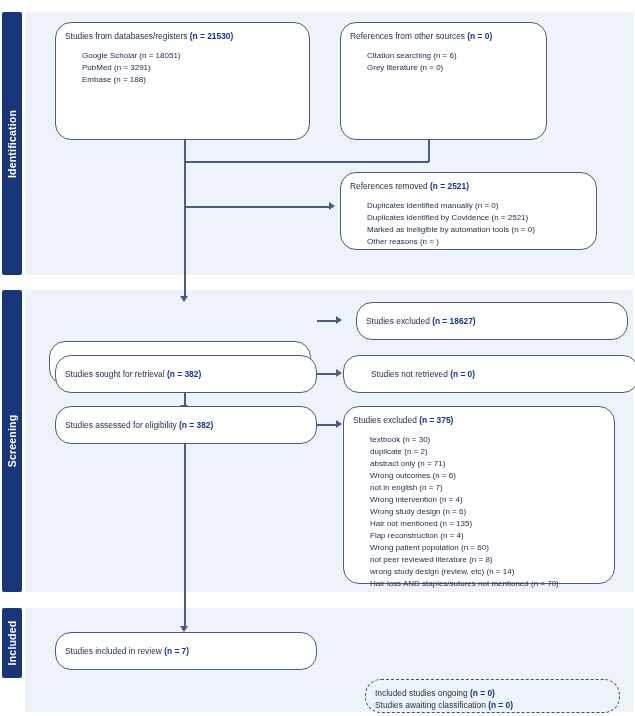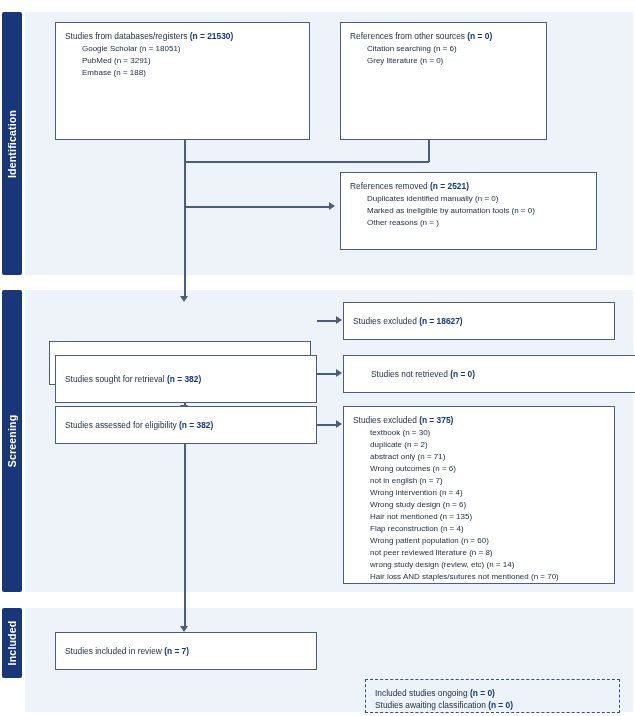--- a/index.html
+++ b/index.html
@@ -32,36 +32,36 @@
   .panel{
     position:absolute;
     background:#eef2f9;
   }
 
   
   .box{
     position:absolute;
     background:#ffffff;
     border:1.4px solid #4a5d80;
-    border-radius:0;
+    border-radius:16px;
     box-sizing:border-box;
     padding:7px 9px;
     color:#1b2a46;
     font-size:8.4px;
     line-height:12.4px;
   }
   .box.dashed{
     border-style:dashed;
     border-color:#3a4f78;
     background:#eef2f9;
   }
   .box .hdr{display:block;white-space:nowrap;}
   .box .n{color:#10378f;font-weight:bold;}
   .box ul{
-    margin:1px;padding:0;list-style:none;
+    margin:8px;padding:0;list-style:none;
     margin-left:17px;
   }
   .box ul li{white-space:nowrap;font-size:8px;line-height:12px;}
 
   
   .box.vcenter{display:flex;align-items:center;}
 
   
   .vline,.hline{position:absolute;background:#4a5d80;}
   .vline{width:1.6px;}
@@ -144,34 +144,35 @@
     <ul>
       <li>Citation searching (n = 6)</li>
       <li>Grey literature (n = 0)</li>
     </ul>
   </div>
 
   <div class="box" style="left:340px;top:172px;width:257px;height:78px;">
     <span class="hdr"><span>References removed </span><span class="n">(n = 2521)</span></span>
     <ul>
       <li>Duplicates identified manually (n = 0)</li>
+      <li>Duplicates identified by Covidence (n = 2521)</li>
       <li>Marked as ineligible by automation tools (n = 0)</li>
       <li>Other reasons (n = )</li>
     </ul>
   </div>
 
   <div class="box vcenter" style="left:49px;top:302px;width:262px;height:44px;margin-top:39px;">
     <span class="hdr"><span>Studies screened </span><span class="n">(n = 19009)</span></span>
   </div>
 
-  <div class="box vcenter" style="left:343px;top:302px;width:272px;height:38px;align-items:center;">
+  <div class="box vcenter" style="left:356px;top:302px;width:272px;height:38px;align-items:center;">
     <span class="hdr"><span>Studies excluded </span><span class="n">(n = 18627)</span></span>
   </div>
 
-  <div class="box vcenter" style="left:55px;top:355px;width:262px;height:48px;">
+  <div class="box vcenter" style="left:55px;top:355px;width:262px;height:38px;">
     <span class="hdr"><span>Studies sought for retrieval </span><span class="n">(n = 382)</span></span>
   </div>
 
   <div class="box vcenter" style="left:343px;top:355px;width:296px;height:38px;padding-left:27px;">
     <span class="hdr"><span>Studies not retrieved </span><span class="n">(n = 0)</span></span>
   </div>
 
   <div class="box vcenter" style="left:55px;top:406px;width:262px;height:38px;text-align:right;">
     <span class="hdr"><span>Studies assessed for eligibility </span><span class="n">(n = 382)</span></span>
   </div>

